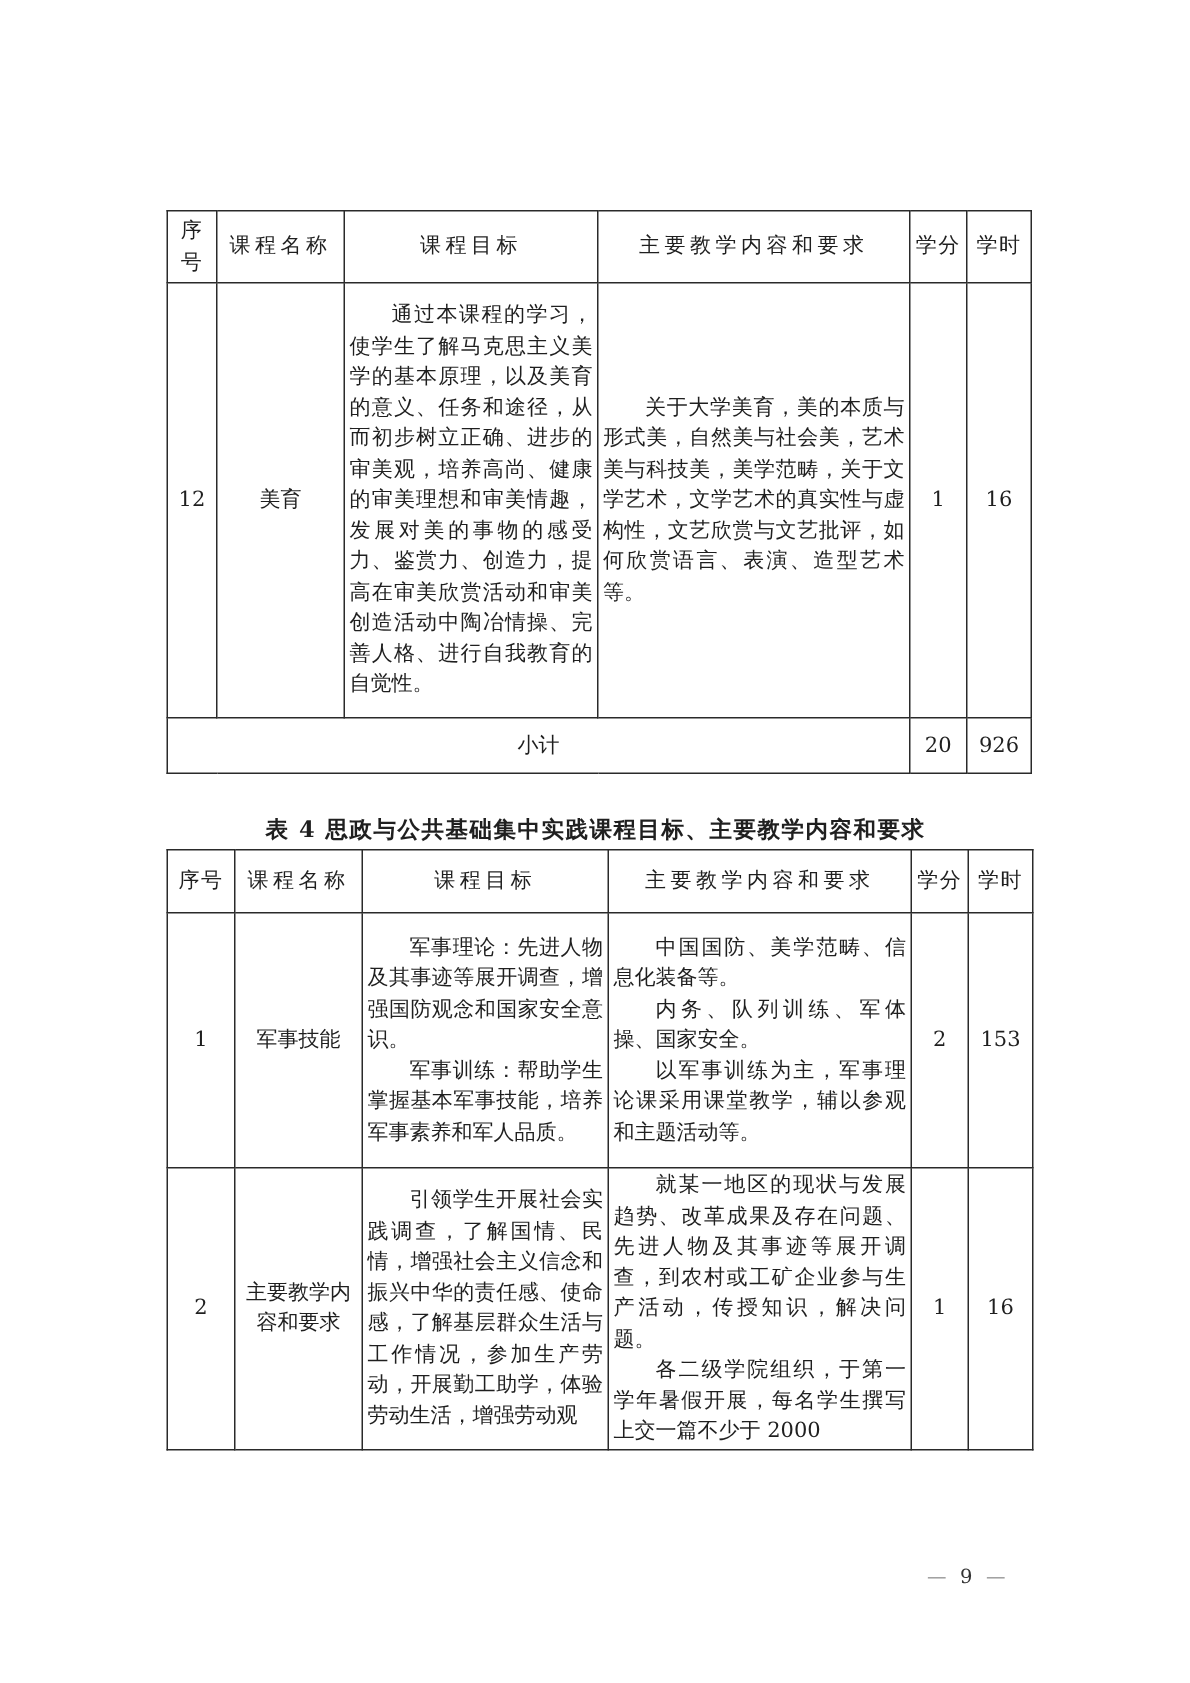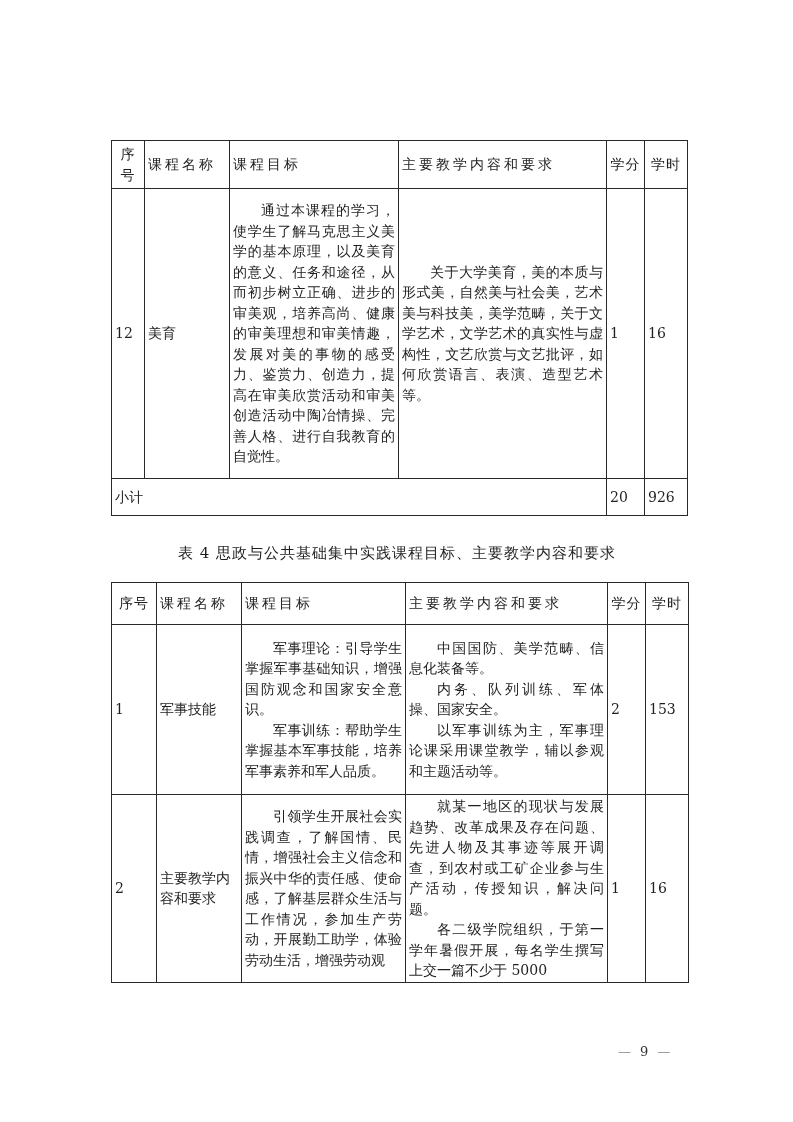--- a/index.html
+++ b/index.html
@@ -20,38 +20,38 @@
   }
   table.doc td {
     border:1px solid #2a2a2a;
     font-size:14px;
     line-height:20.5px;
     padding:1px 3px;
     vertical-align:middle;
     word-break:break-all;
     overflow:hidden;
   }
-  td.center { text-align:left; }
-  td.hdr { text-align:left; letter-spacing:3px; line-height:21px; }
+  td.center { text-align:center; }
+  td.hdr { text-align:center; letter-spacing:3px; line-height:21px; }
   td.hdr-narrow { text-align:center; letter-spacing:1px; line-height:21px; }
   td.txt { text-align:justify; text-justify:inter-character; vertical-align:middle; }
   td.txt-top { text-align:justify; text-justify:inter-character; vertical-align:top; padding-top:3px; }
   p.para { margin:0; text-indent:2em; text-align:justify; }
 
   #table1 { width:576px; margin-top:140px; }
   #table1 tr.hdr-row { height:48px; }
   #table1 tr.body-row { height:290px; }
   #table1 tr.subtotal-row { height:37px;margin-top:13px; }
 
   .tbl-title {
     width:578px;
-    margin:24px 0 16px 108px;
+    margin:24px 0 0 108px;
     text-align:center;
     font-size:15px;
-    font-weight:normal;
+    font-weight:bold;
     letter-spacing:1px;
     line-height:26px;
   }
 
   #table2 { width:577px; }
   #table2 tr.hdr-row { height:42px; }
   #table2 tr.row-1 { height:170px; }
   #table2 tr.row-2 { height:185px; }
 
   .pageno {
@@ -123,40 +123,40 @@
       <td class="hdr">课程名称</td>
       <td class="hdr">课程目标</td>
       <td class="hdr">主要教学内容和要求</td>
       <td class="hdr-narrow">学分</td>
       <td class="hdr-narrow">学时</td>
     </tr>
     <tr class="row-1">
       <td class="center">1</td>
       <td class="center">军事技能</td>
       <td class="txt-top">
-        <p class="para">军事理论：引导学生掌握军事基础知识，增强国防观念和国家安全意识。</p>
+        <p class="para">军事理论：先进人物及其事迹等展开调查，增强国防观念和国家安全意识。</p>
         <p class="para">军事训练：帮助学生掌握基本军事技能，培养军事素养和军人品质。</p>
       </td>
       <td class="txt-top">
         <p class="para">中国国防、美学范畴、信息化装备等。</p>
         <p class="para">内务、队列训练、军体操、国家安全。</p>
         <p class="para">以军事训练为主，军事理论课采用课堂教学，辅以参观和主题活动等。</p>
       </td>
       <td class="center">2</td>
       <td class="center">153</td>
     </tr>
     <tr class="row-2">
       <td class="center">2</td>
       <td class="center">主要教学内容和要求</td>
       <td class="txt-top">
         <p class="para">引领学生开展社会实践调查，了解国情、民情，增强社会主义信念和振兴中华的责任感、使命感，了解基层群众生活与工作情况，参加生产劳动，开展勤工助学，体验劳动生活，增强劳动观</p>
       </td>
       <td class="txt-top">
         <p class="para">就某一地区的现状与发展趋势、改革成果及存在问题、先进人物及其事迹等展开调查，到农村或工矿企业参与生产活动，传授知识，解决问题。</p>
-        <p class="para">各二级学院组织，于第一学年暑假开展，每名学生撰写上交一篇不少于 5000</p>
+        <p class="para">各二级学院组织，于第一学年暑假开展，每名学生撰写上交一篇不少于 2000</p>
       </td>
       <td class="center">1</td>
       <td class="center">16</td>
     </tr>
   </tbody>
     </table>
 
   <div class="pageno">
     <span class="dash">—</span>
     <span>9</span>

